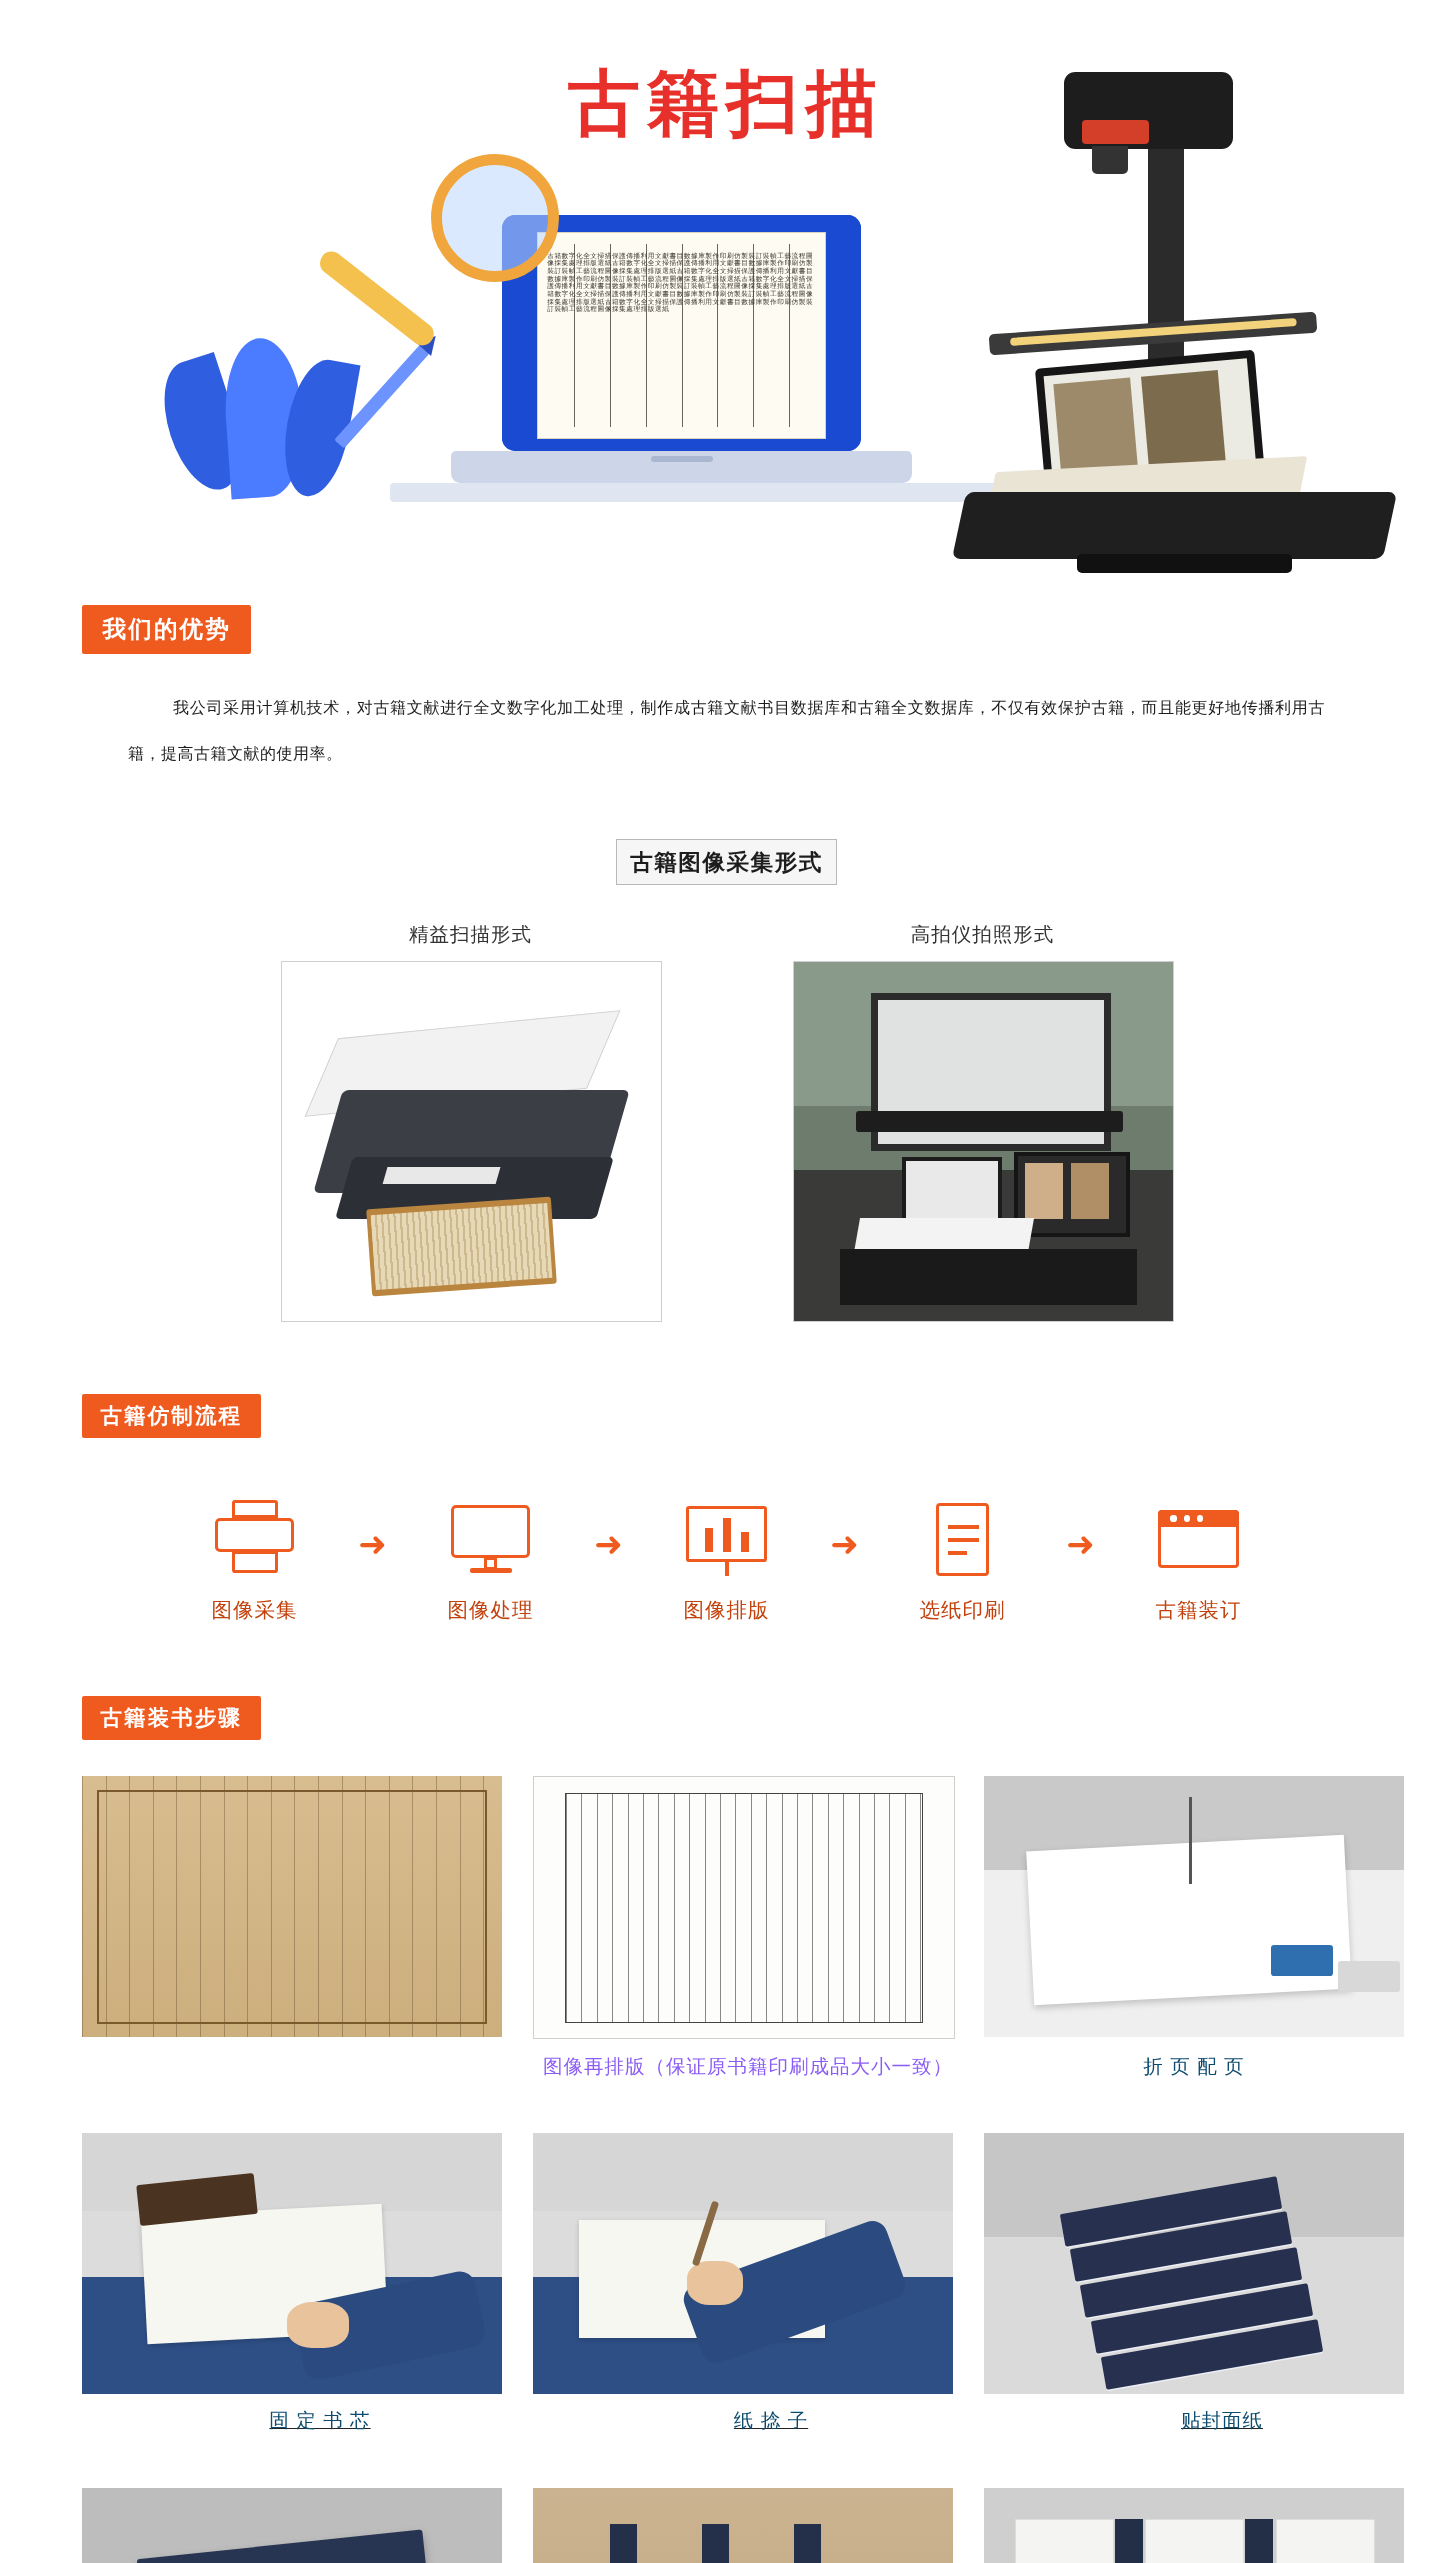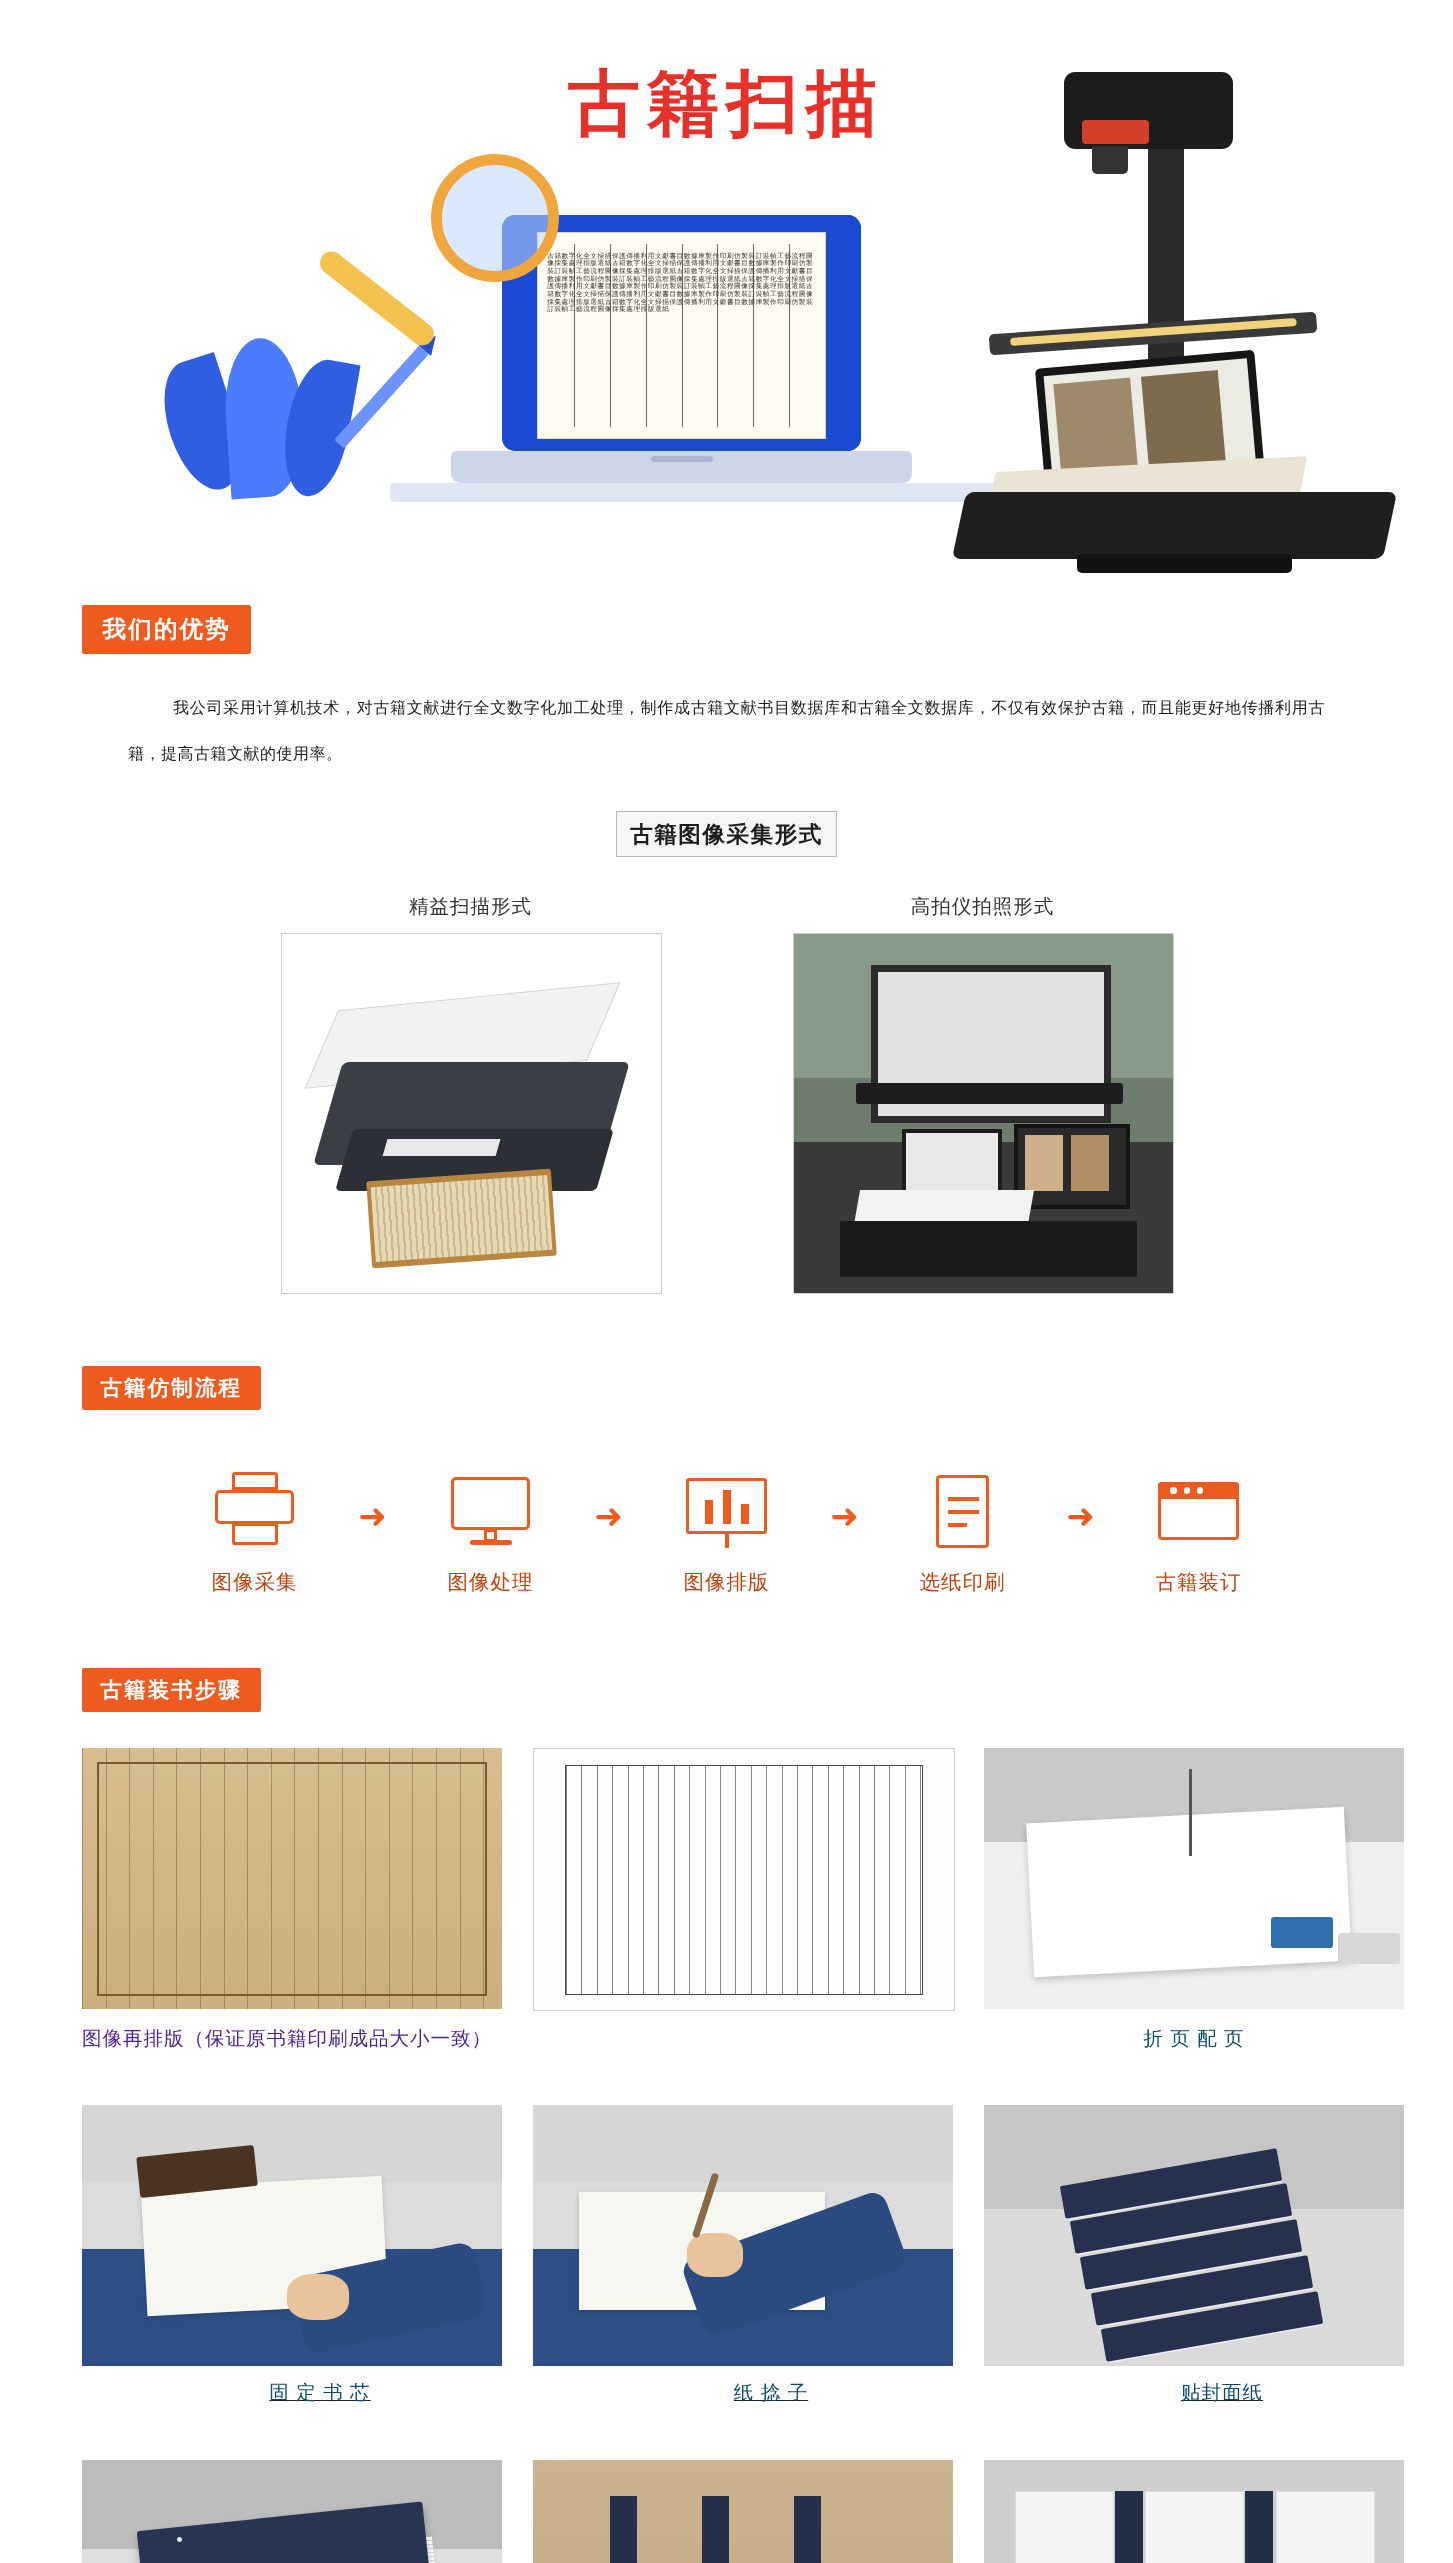--- a/index.html
+++ b/index.html
@@ -270,21 +270,21 @@
     font-size: 16px;
     line-height: 46px;
     color: #1d1d1d;
     text-align: justify;
     text-indent: 45px;
     letter-spacing: 0.5px;
   }
 
   
   .sub-box {
-    margin: 34px auto 0 auto;
+    margin: 62px auto 0 auto;
     width: fit-content;
     border: 1.5px solid #b8b8b8;
     padding: 6.2px 13.3px;
     font-size: 22.6px;
     font-weight: bold;
     letter-spacing: 1.5px;
     color: #1d1d1d;
     background: #f6f6f6;
   }
 
@@ -468,23 +468,23 @@
   }
   .cell-cap {
     text-align: center;
     font-size: 19.5px;
     color: #0c4a6e;
     letter-spacing: 1px;
     padding: 13.3px 0 17.4px 0;
   }
   .cap-span2 {
     grid-column: span 2;
-    text-align: left;
+    text-align: right;
     font-size: 19.5px;
-    color: #4c1d95;
+    color: #8b5cf6;
     letter-spacing: 1px;
     padding: 13.3px 0 17.4px 0;
   }
 
   
   .ph-oldbook {
     background:
       repeating-linear-gradient(90deg, rgba(80,60,30,.35) 0 1px, rgba(0,0,0,0) 1px 23.6px),
       linear-gradient(#d8bd90, #cdae7d);
   }

